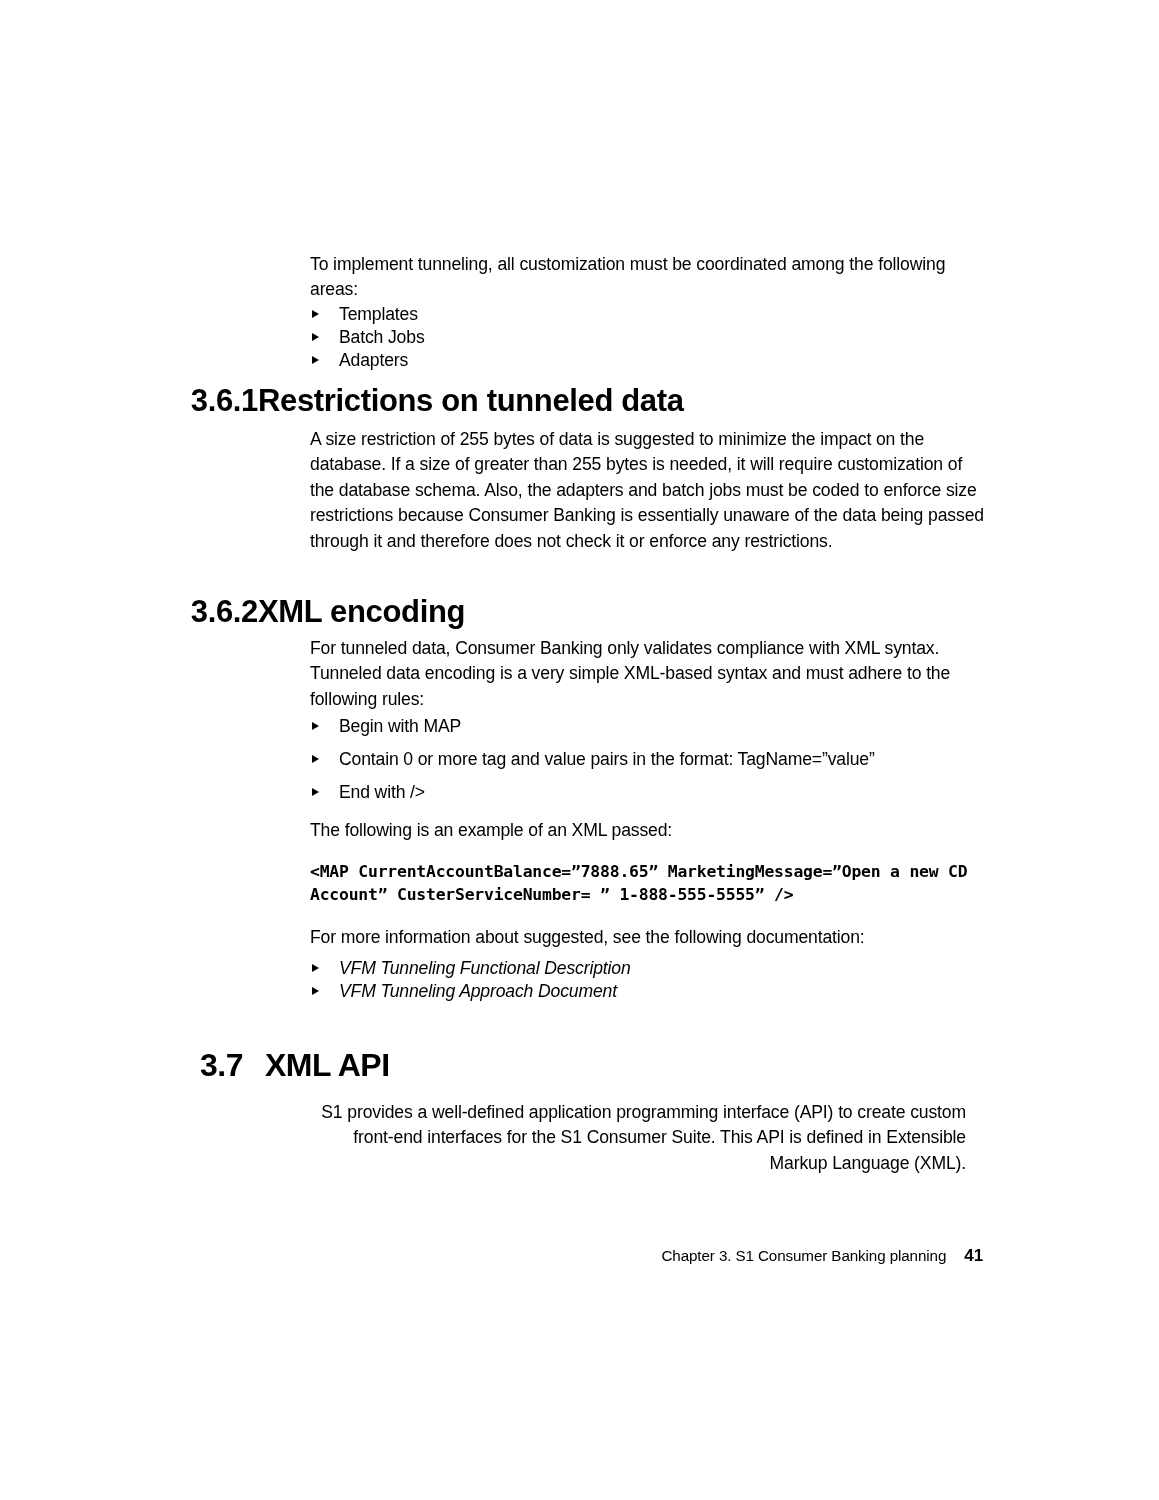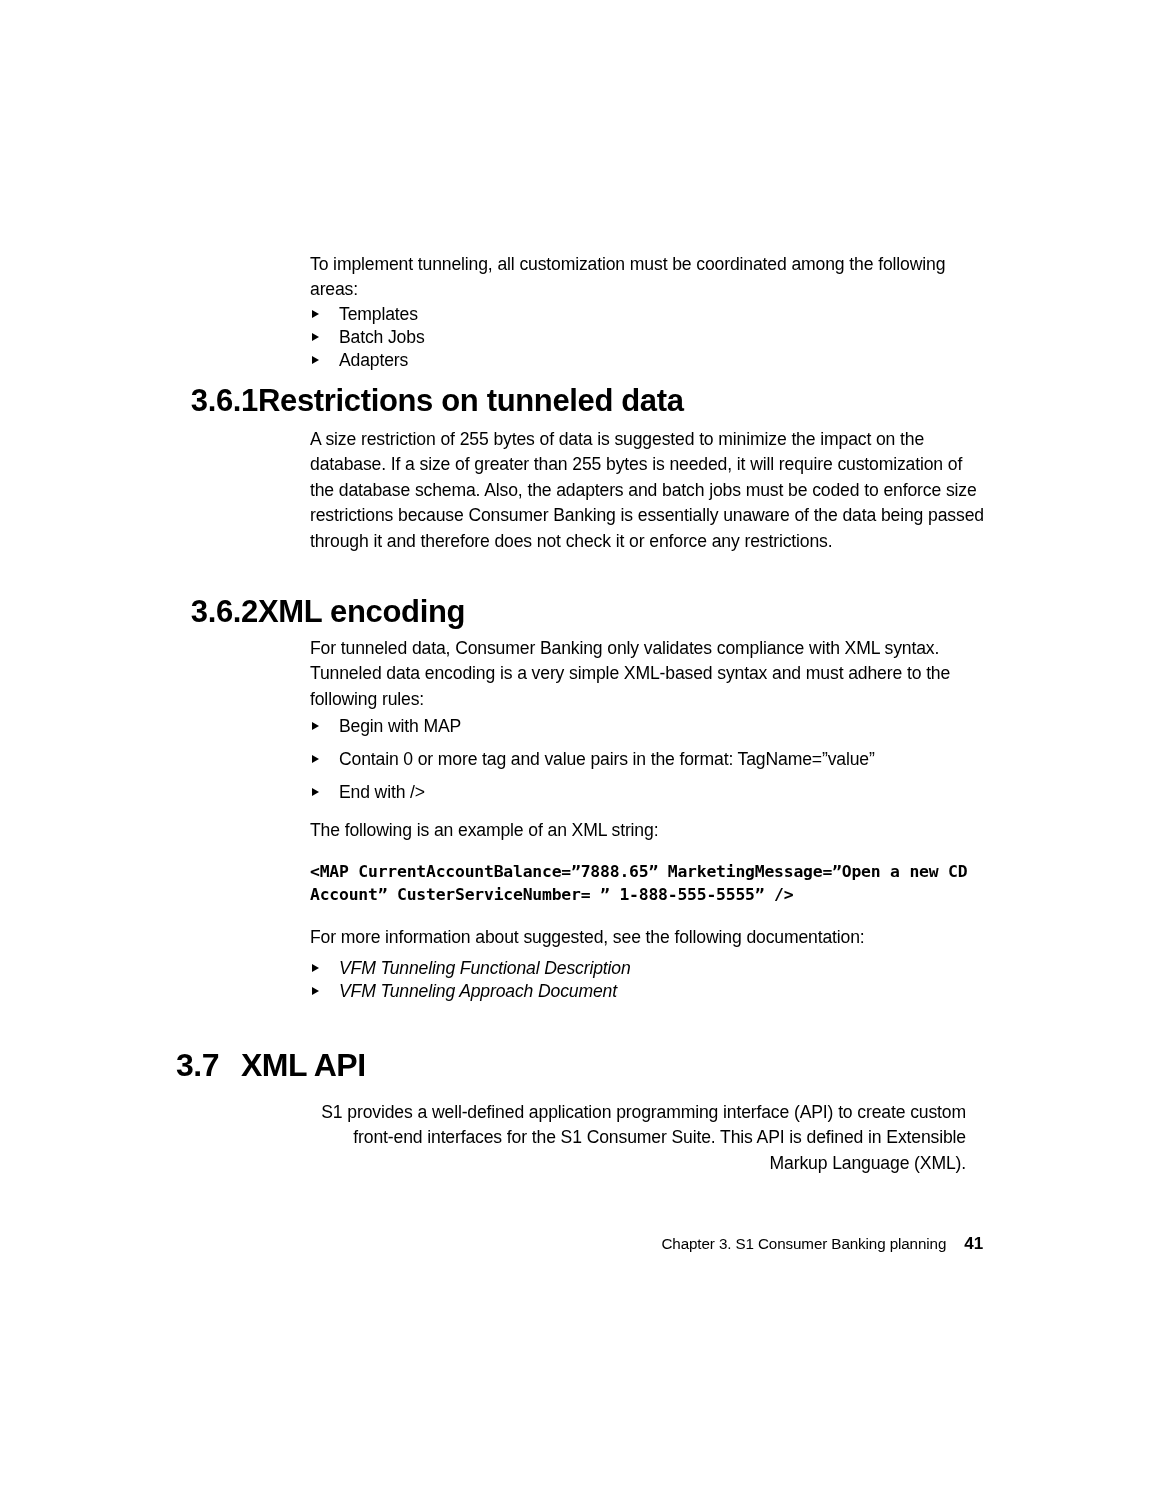--- a/index.html
+++ b/index.html
@@ -101,21 +101,21 @@
     line-height: 23px;
     letter-spacing: -0.2px;
     white-space: pre-wrap;
   }
 
   
   .footer {
     position: absolute;
     left: 0;
     right: 0;
-    bottom: 12px;
+    bottom: 0;
     height: 60px;
     padding-left: 37px;
   }
   .footer-inner {
     position: absolute;
     right: 176px;
     top: 0;
     font-size: 15.2px;
     letter-spacing: -0.1px;
     white-space: nowrap;
@@ -166,38 +166,38 @@
     <div class="bullet-row">
       <span class="tri"></span>
       <span class="label">Contain 0 or more tag and value pairs in the format: TagName=”value”</span>
     </div>
     <div class="bullet-row">
       <span class="tri"></span>
       <span class="label">End with /&gt;</span>
     </div>
   </div>
 
-  <div class="para" style="top:818px;">The following is an example of an XML string:</div>
+  <div class="para" style="top:818px;">The following is an example of an XML passed:</div>
 
   <div class="code" style="top:860px; width:660px;">&lt;MAP CurrentAccountBalance=”7888.65” MarketingMessage=”Open a new CD Account” CusterServiceNumber= ” 1-888-555-5555” /&gt;</div>
 
   <div class="para" style="top:925px;">For more information about suggested, see the following documentation:</div>
 
   <div class="bullets italic" style="top:957px;">
     <div class="bullet-row">
       <span class="tri"></span>
       <span class="label">VFM Tunneling Functional Description</span>
     </div>
     <div class="bullet-row">
       <span class="tri"></span>
       <span class="label">VFM Tunneling Approach Document</span>
     </div>
   </div>
 
-  <div class="h2" style="top:1047px;">
+  <div class="h2" style="top:1047px;margin-left:24px;">
     <span class="num">3.7</span><span>XML API</span>
   </div>
   <div class="para" style="top:1100px; width:656px;text-align:right;">S1 provides a well-defined application programming interface (API) to create custom front-end interfaces for the S1 Consumer Suite. This API is defined in Extensible Markup Language (XML).</div>
 
   <div class="footer">
     <div class="footer-inner" style="top:-194px;">
       <span>Chapter 3. S1 Consumer Banking planning</span><span class="footer-pageno">41</span>
     </div>
   </div>
 

